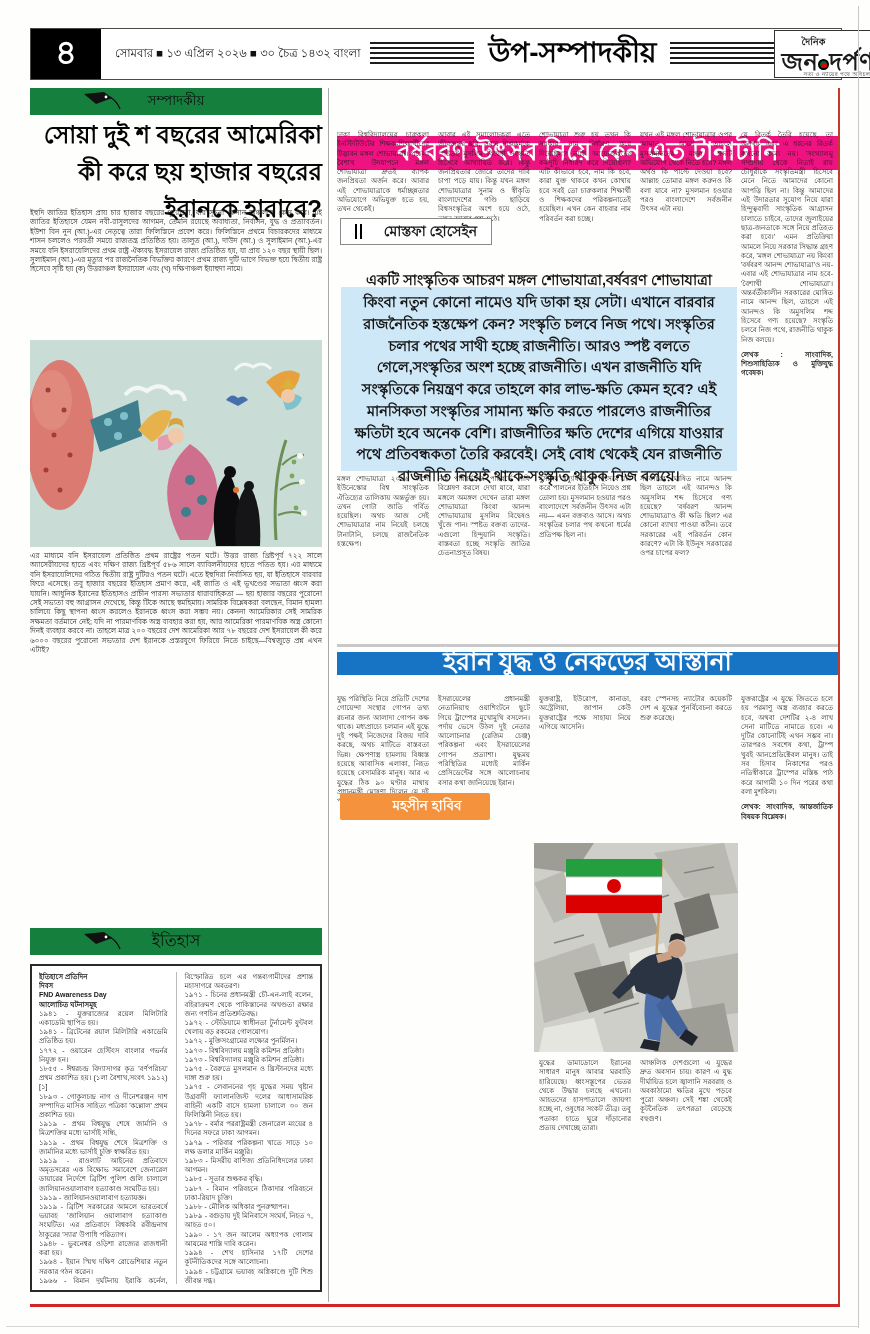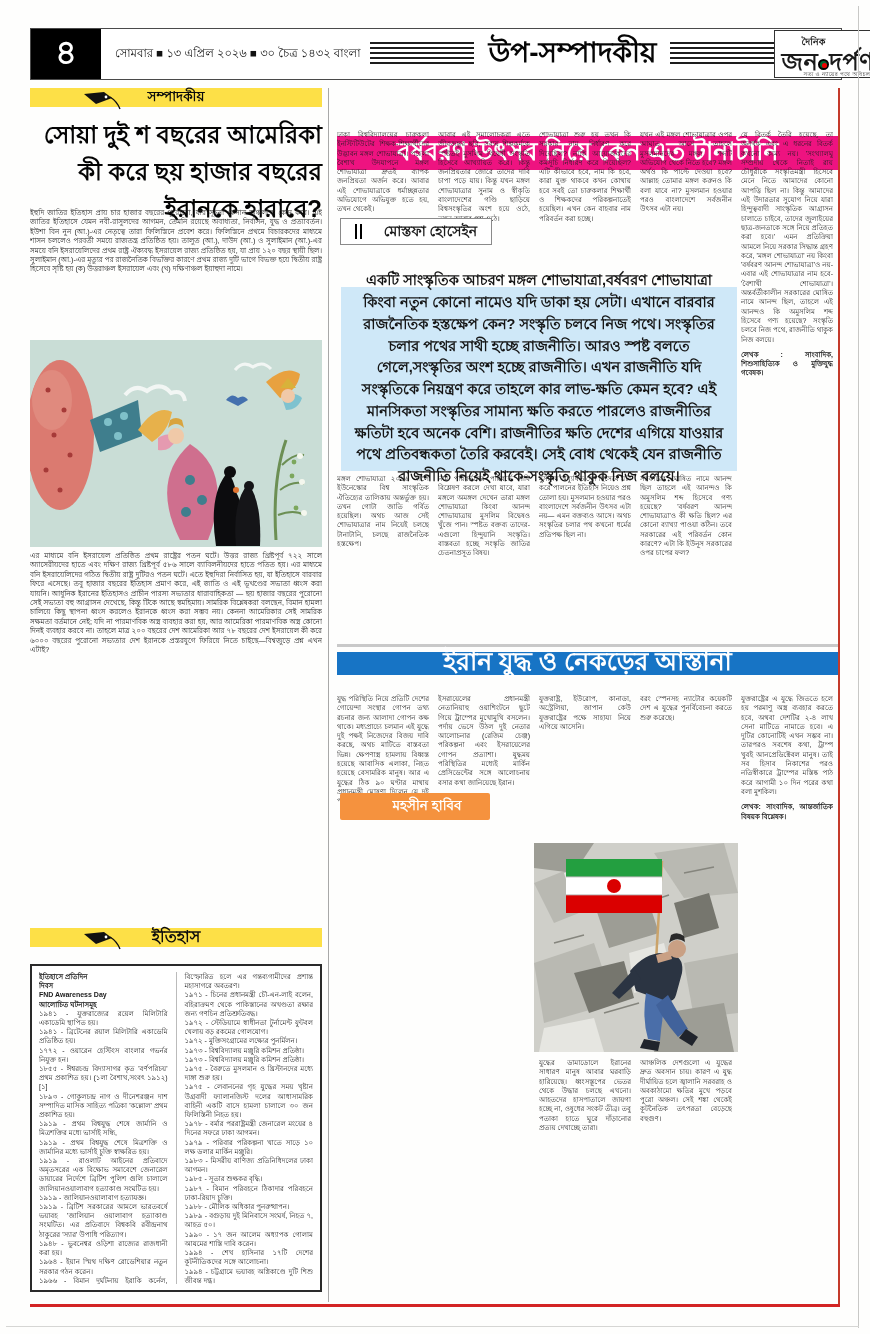--- a/index.html
+++ b/index.html
@@ -25,21 +25,21 @@
   .logo-dot::after { content:""; position:absolute; left:2px; top:2px; width:5px; height:5px; border-radius:50%; background:#e00; }
   .logo-tag { position:absolute; left:28px; top:40px; font-size:5.5px; color:#333; letter-spacing:0.4px; white-space:nowrap; }
 
   
   .vdiv { position:absolute; left:328px; top:88px; width:1px; height:1214px; background:#a8a8a8; }
   .red-vrule { position:absolute; left:838px; top:88px; width:2px; height:1216px; background:#c43a2b; }
   .red-hrule { position:absolute; left:30px; top:1304px; width:810px; height:3px; background:#d32424; }
   .gray-sep { position:absolute; left:337px; top:644px; width:501px; height:3px; background:#c9c9c9; }
 
   
-  .green-banner { position:absolute; left:30px; width:292px; height:19px; background:#fde047; display:flex; align-items:center; justify-content:center; font-size:13.5px; font-weight:bold; color:#0c0c0c; }
+  .green-banner { position:absolute; left:30px; width:292px; height:27px; background:#15803d; display:flex; align-items:center; justify-content:center; font-size:13.5px; font-weight:normal; color:#0c0c0c; }
   .green-banner svg { position:absolute; left:52px; top:2px; }
   .pink-banner { position:absolute; left:337px; top:88px; width:501px; height:34px; background:#ee1380; color:#fff; display:flex; align-items:center; justify-content:center; font-size:25px; font-weight:bold;margin-top:48px; }
   .blue-banner { position:absolute; left:337px; top:652px; width:501px; height:23px; background:#1774c5; color:#fff; display:flex; align-items:center; justify-content:center; font-size:25px; font-weight:bold; }
 
   
   .ed-headline { position:absolute; left:30px; top:116px; width:292px; font-size:24px; line-height:1.55; font-weight:bold; text-align:right; color:#040404; }
   .small-body { font-size:7.2px; line-height:9.4px; text-align:justify; color:#222; overflow:hidden; }
   .ed-body-top { position:absolute; left:30px; top:208px; width:292px; height:140px; }
   .ed-body-bottom { position:absolute; left:30px; top:551px; width:292px; height:374px; }
   .mural { position:absolute; left:30px; top:340px; width:292px; height:207px; }

